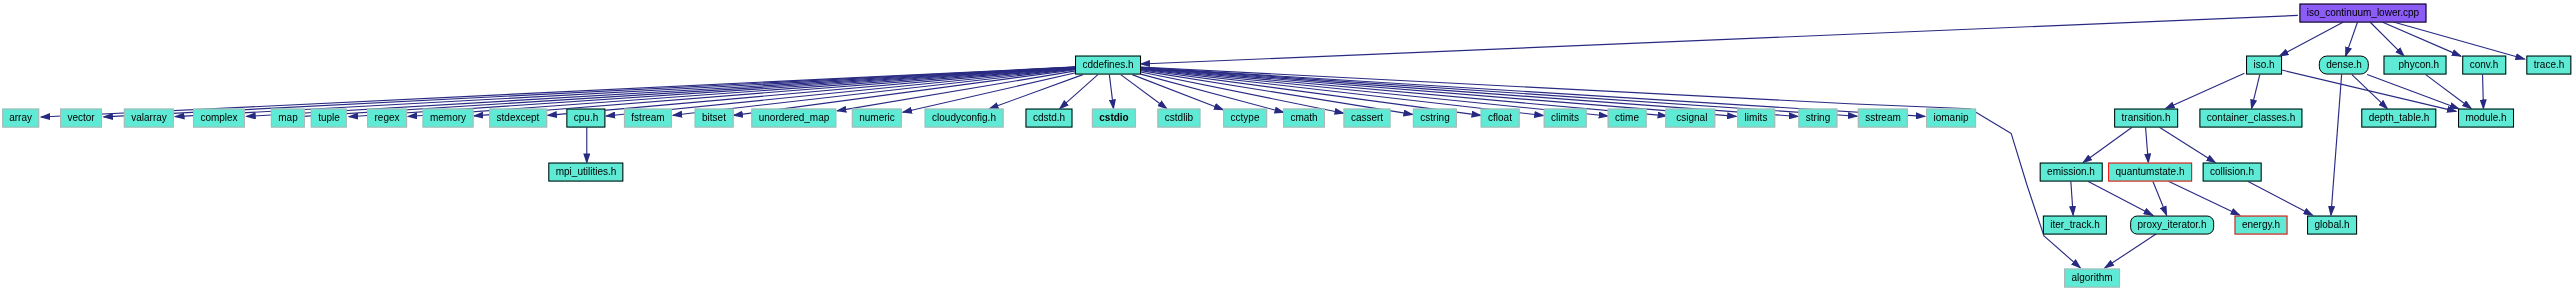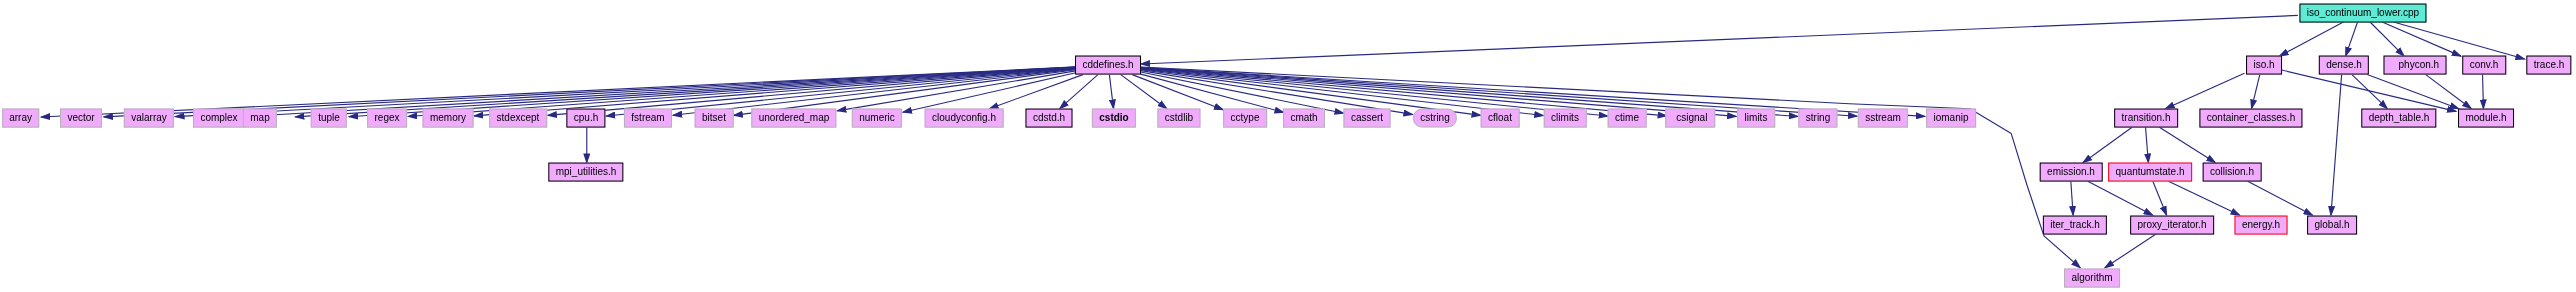--- a/index.html
+++ b/index.html
@@ -7,32 +7,32 @@
     position:relative;
     width:2576px;height:292px;
     background:#ffffff;
     font-family:"Liberation Sans", sans-serif;
     overflow:hidden;
   }
   #edges{position:absolute;left:0;top:0;width:2576px;height:292px;}
   .node{
     position:absolute;
     transform:translate(-50%,-50%);
-    background:#f0abfc;
+    background:#5eead4;
     border:0.7px solid #000000;
     padding:2.1px 6.4px 2.8px 6.4px;
     font-size:10px;
     line-height:12px;
     color:#000000;
     white-space:nowrap;
     z-index:2;
   }
   .node.std{border-color:#b4b4b4;}
   .node.truncated{border-color:#ff0000;}
-  .node.cpp{background:#5eead4;border-color:#000000;}
+  .node.cpp{background:#8b5cf6;border-color:#000000;}
 </style>
 </head>
 <body>
 
 <div id="graph">
   <svg id="edges" xmlns="http://www.w3.org/2000/svg" width="2576" height="292" viewBox="0 0 3620 411">
     <defs>
       <marker id="arrow" markerUnits="userSpaceOnUse" markerWidth="15" markerHeight="10" refX="13" refY="5" orient="auto">
         <path d="M0,0 L15,5 L0,10 z" fill="#282a82"></path>
       </marker>
@@ -91,61 +91,61 @@
         <path d="M2935.7702702702704,255 L3027.2297297297296,303" marker-end="url(#arrow)"></path>
         <path d="M3027.2702702702704,255 L3046.7297297297296,303" marker-end="url(#arrow)"></path>
         <path d="M3049.2297297297296,255 L3149.7702702702704,303" marker-end="url(#arrow)"></path>
         <path d="M3160.7702702702704,255 L3252.2297297297296,303" marker-end="url(#arrow)"></path>
         <path d="M3032.324324324324,329 L2959.675675675676,377" marker-end="url(#arrow)"></path>
       </g>
   </svg>
 <div class="node cpp" style="left: 2363px; top: 13px;">iso_continuum_lower.cpp</div>
     <div class="node project" style="left: 1108px; top: 65px;">cddefines.h</div>
     <div class="node project" style="left: 2264px; top: 65px;">iso.h</div>
-    <div class="node project" style="left: 2344px; top: 65px;">dense.h</div>
+    <div class="node project" style="left: 2344px; top: 65px; border-radius: 8px;">dense.h</div>
     <div class="node project" style="left: 2415px; top: 65px; padding-left: 14px;">phycon.h</div>
     <div class="node project" style="left: 2484px; top: 65px;">conv.h</div>
     <div class="node project" style="left: 2549px; top: 65px;">trace.h</div>
     <div class="node std" style="left: 20.6px; top: 118px;">array</div>
     <div class="node std" style="left: 81px; top: 118px;">vector</div>
     <div class="node std" style="left: 149px; top: 118px;">valarray</div>
     <div class="node std" style="left: 219px; top: 118px;">complex</div>
-    <div class="node std" style="left: 260px; top: 118px;">map</div>
+    <div class="node std" style="left: 288px; top: 118px;">map</div>
     <div class="node std" style="left: 329px; top: 118px;">tuple</div>
     <div class="node std" style="left: 387px; top: 118px;">regex</div>
     <div class="node std" style="left: 448px; top: 118px;">memory</div>
     <div class="node std" style="left: 518px; top: 118px;">stdexcept</div>
     <div class="node project" style="left: 586px; top: 118px;">cpu.h</div>
     <div class="node std" style="left: 648px; top: 118px;">fstream</div>
     <div class="node std" style="left: 714px; top: 118px;">bitset</div>
     <div class="node std" style="left: 794px; top: 118px;">unordered_map</div>
     <div class="node std" style="left: 877px; top: 118px;">numeric</div>
     <div class="node std" style="left: 964px; top: 118px;">cloudyconfig.h</div>
     <div class="node project" style="left: 1049px; top: 118px;">cdstd.h</div>
     <div class="node std" style="left: 1114px; top: 118px; font-weight: bold;">cstdio</div>
     <div class="node std" style="left: 1179px; top: 118px;">cstdlib</div>
     <div class="node std" style="left: 1245px; top: 118px;">cctype</div>
     <div class="node std" style="left: 1304px; top: 118px;">cmath</div>
     <div class="node std" style="left: 1367px; top: 118px;">cassert</div>
-    <div class="node std" style="left: 1435px; top: 118px; border-radius: 9px;">cstring</div>
+    <div class="node std" style="left: 1435px; top: 118px;">cstring</div>
     <div class="node std" style="left: 1500px; top: 118px;">cfloat</div>
     <div class="node std" style="left: 1565px; top: 118px;">climits</div>
     <div class="node std" style="left: 1627px; top: 118px;">ctime</div>
     <div class="node std" style="left: 1690px; top: 118px; padding-left: 10px;">csignal</div>
     <div class="node std" style="left: 1756px; top: 118px;">limits</div>
     <div class="node std" style="left: 1818px; top: 118px;">string</div>
     <div class="node std" style="left: 1883px; top: 118px;">sstream</div>
     <div class="node std" style="left: 1951px; top: 118px;">iomanip</div>
     <div class="node project" style="left: 2146px; top: 118px;">transition.h</div>
     <div class="node project" style="left: 2251px; top: 118px;">container_classes.h</div>
     <div class="node project" style="left: 2399px; top: 118px;">depth_table.h</div>
     <div class="node project" style="left: 2486px; top: 118px;">module.h</div>
     <div class="node project" style="left: 586px; top: 172px;">mpi_utilities.h</div>
     <div class="node project" style="left: 2071px; top: 172px;">emission.h</div>
     <div class="node truncated" style="left: 2150px; top: 172px;">quantumstate.h</div>
     <div class="node project" style="left: 2232px; top: 172px;">collision.h</div>
     <div class="node project" style="left: 2075px; top: 225px;">iter_track.h</div>
-    <div class="node project" style="left: 2172px; top: 225px;">proxy_iterator.h</div>
+    <div class="node project" style="left: 2172px; top: 225px; border-radius: 7px;">proxy_iterator.h</div>
     <div class="node truncated" style="left: 2261px; top: 225px;">energy.h</div>
     <div class="node project" style="left: 2332px; top: 225px;">global.h</div>
     <div class="node std" style="left: 2092px; top: 278px;">algorithm</div>
   </div>
 
 
 </body></html>

